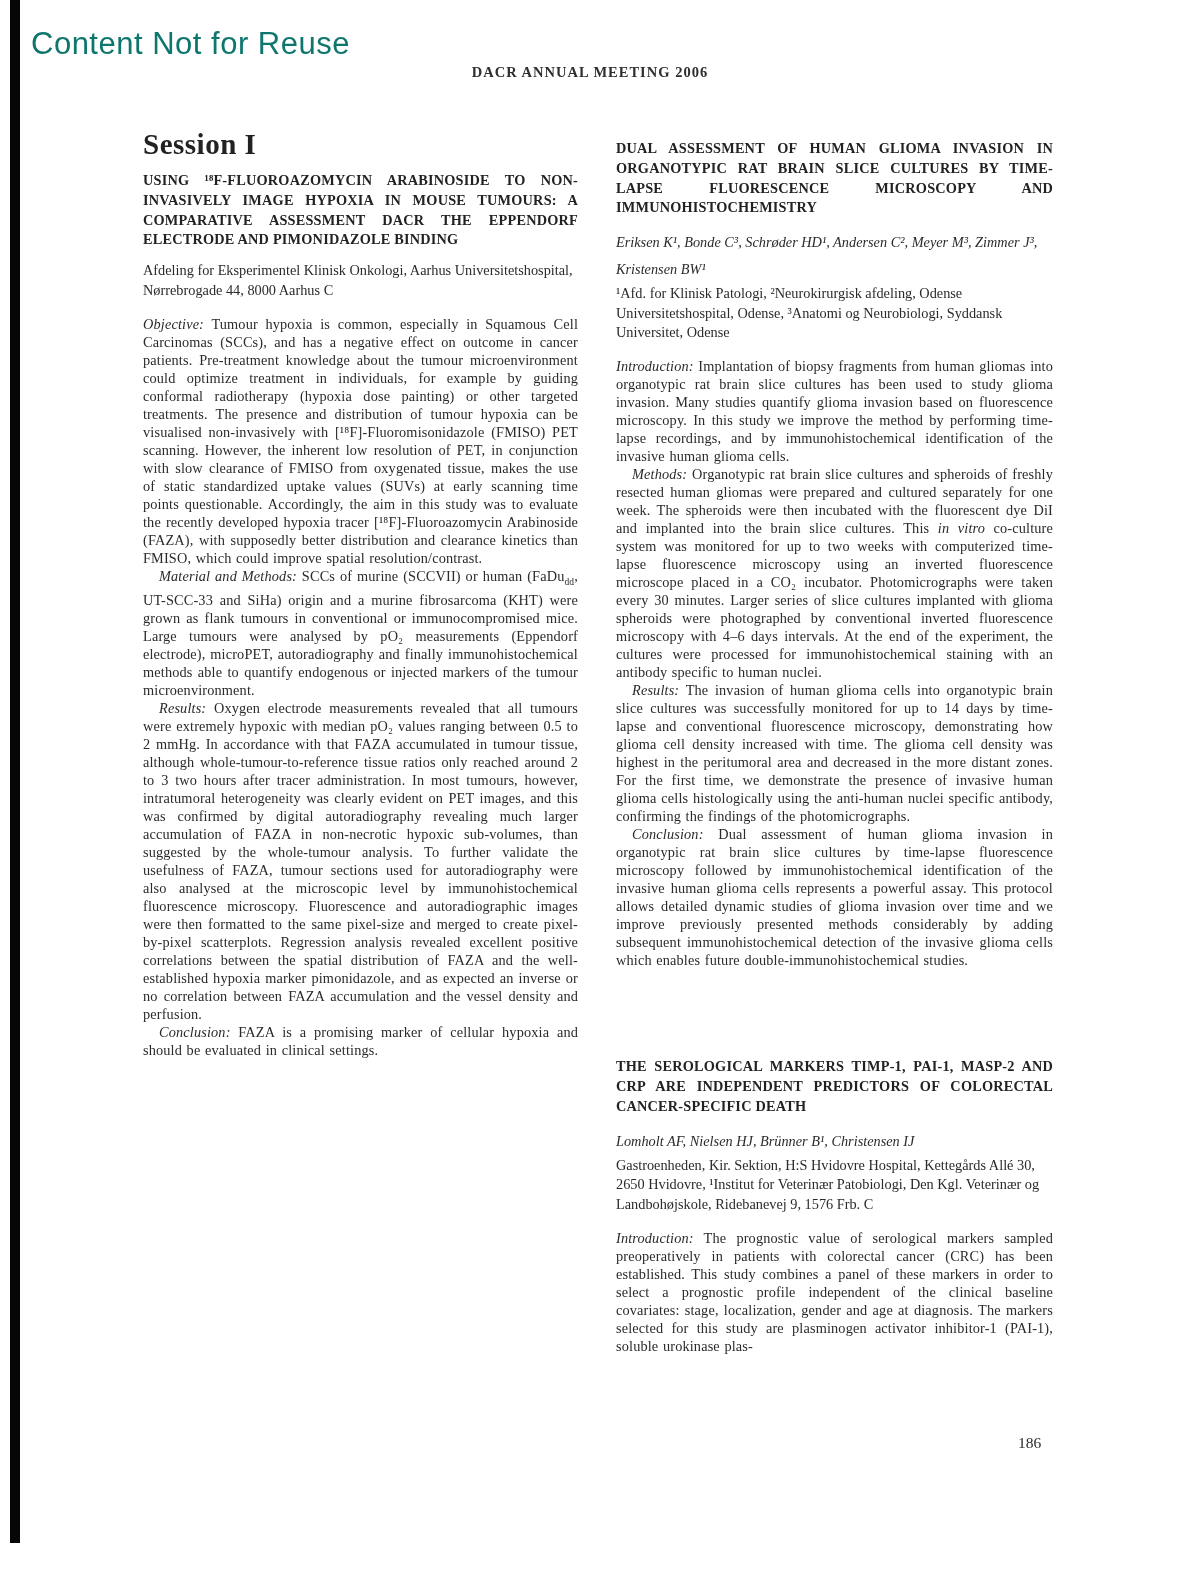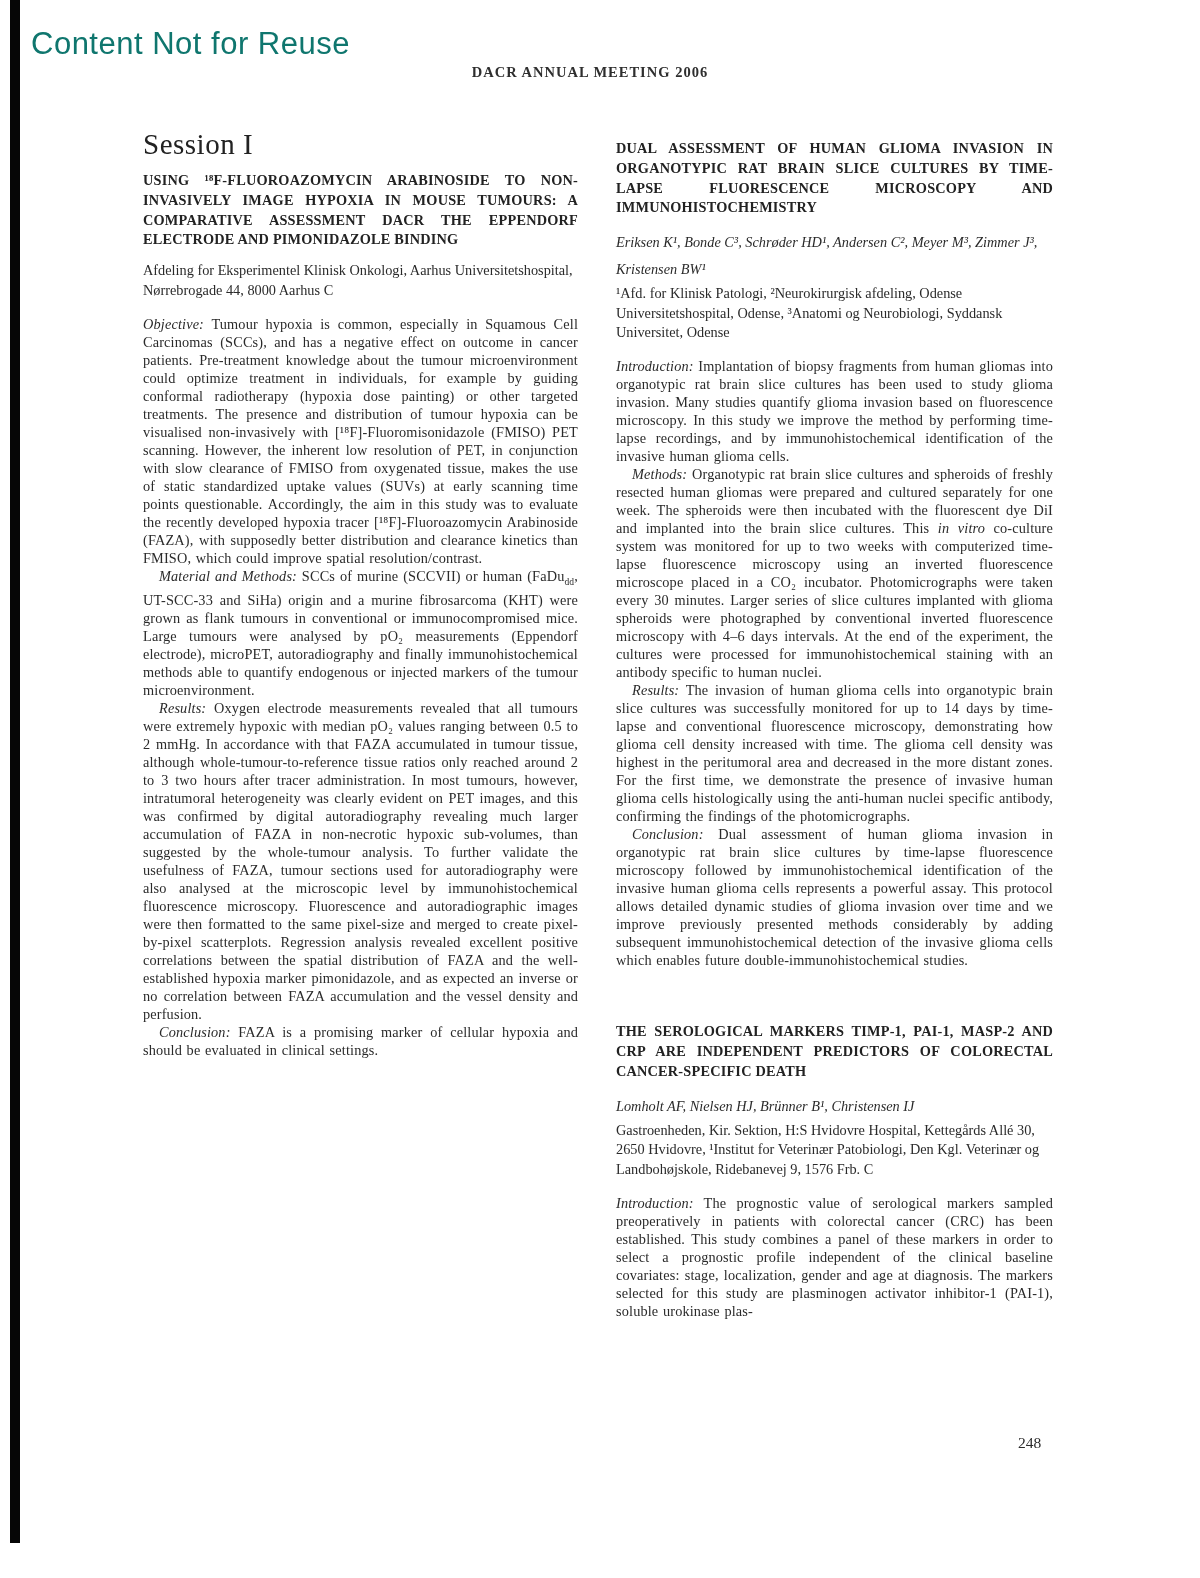--- a/index.html
+++ b/index.html
@@ -19,36 +19,36 @@
     font-size:31px; color:#0f766e; letter-spacing:0.5px; white-space:nowrap;
   }
   .header {
     position:absolute; top:64px; left:0; width:1180px; text-align:center;
     font-weight:bold; font-size:14.5px; letter-spacing:1px; color:#2e2e2e;
   }
   .col { position:absolute; }
   .col-left  { left:143px; top:128px; width:435px; }
   .col-right { left:616px; top:139px; width:437px; }
   .session-title {
-    font-size:29px; font-weight:normal; color:#222; margin:0 0 10px 0;
+    font-size:29px; font-weight:bold; color:#222; margin:0 0 10px 0;
     letter-spacing:0.5px;
   }
   .abs-title {
     font-weight:bold; font-size:14.3px; line-height:19.8px; color:#222;
     text-align:justify; letter-spacing:0.2px; margin:0 0 11px 0;
   }
   .authors { font-style:italic; font-size:14.3px; line-height:27px; margin:0 0 1px 0; }
   .affil   { font-size:14.3px; line-height:19.4px; margin:0 0 15px 0; }
   .para {
     font-size:14.3px; line-height:18px; text-align:justify; margin:0;
     letter-spacing:0.15px; word-spacing:0.06em;
   }
   .indent { text-indent:16px; }
   .para i, .authors, .label { font-style:italic; }
-  .abstract-gap { margin-top:53px;font-family:Liberation Serif, serif; }
+  .abstract-gap { margin-top:88px;font-family:Liberation Serif, serif; }
   .page-number {
     position:absolute; top:1434px; left:1018px; font-size:15.5px; color:#2a2a2a;
   }
   sub { font-size:9.5px; }
 </style>
 </head>
 <body>
 
 <div class="page">
 
@@ -93,15 +93,15 @@
 
     <div class="abstract-gap">
       <h2 class="abs-title">THE SEROLOGICAL MARKERS TIMP-1, PAI-1, MASP-2 AND CRP ARE INDEPENDENT PREDICTORS OF COLORECTAL CANCER-SPECIFIC DEATH</h2>
       <p class="authors">Lomholt AF, Nielsen HJ, Brünner B¹, Christensen IJ</p>
       <p class="affil">Gastroenheden, Kir. Sektion, H:S Hvidovre Hospital, Kettegårds Allé 30, 2650 Hvidovre, ¹Institut for Veterinær Patobiologi, Den Kgl. Veterinær og Landbohøjskole, Ridebanevej 9, 1576 Frb. C</p>
 
       <p class="para"><i class="label">Introduction:</i> <span>The prognostic value of serological markers sampled preoperatively in patients with colorectal cancer (CRC) has been established. This study combines a panel of these markers in order to select a prognostic profile independent of the clinical baseline covariates: stage, localization, gender and age at diagnosis. The markers selected for this study are plasminogen activator inhibitor-1 (PAI-1), soluble urokinase plas-</span></p>
     </div>
   </div>
 
-  <div class="page-number">248</div>
+  <div class="page-number">186</div>
 
 </div>
 
 </body></html>

